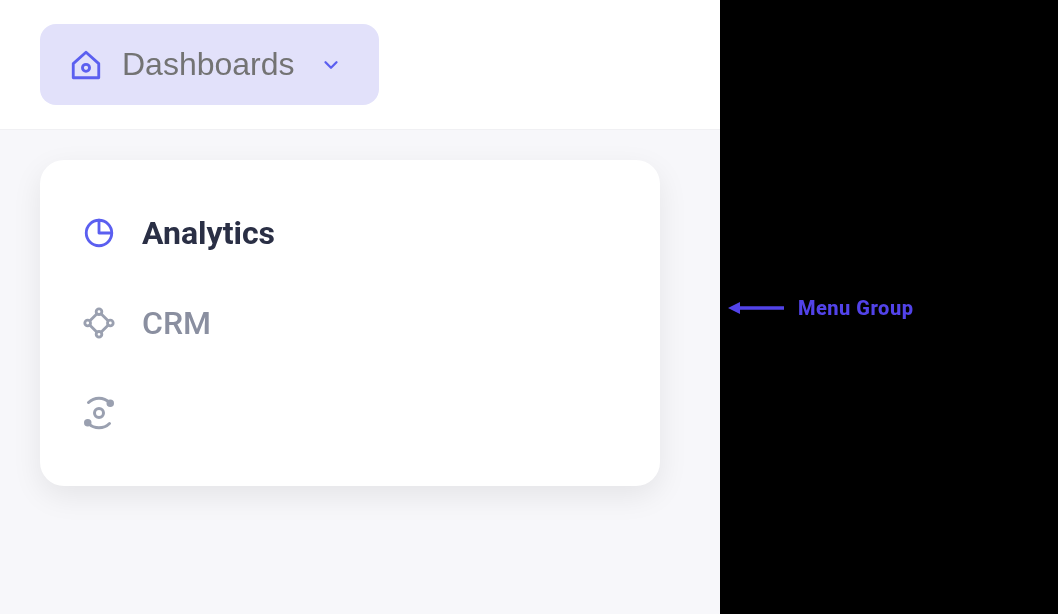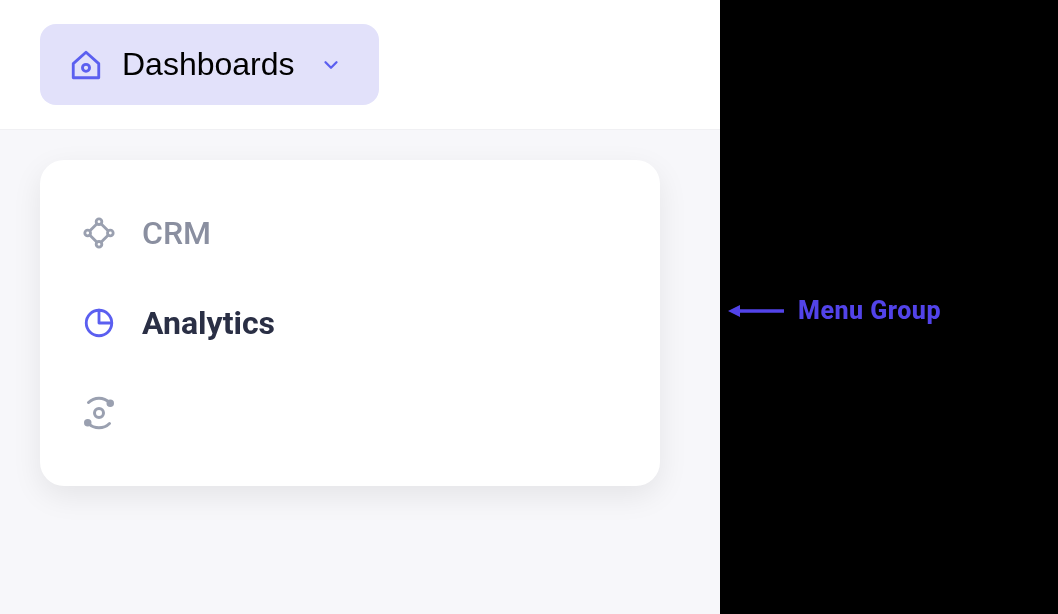--- a/index.html
+++ b/index.html
@@ -33,21 +33,21 @@
     .nav-button .icon-wrap {
       width: 36px;
       height: 36px;
       display: flex;
       align-items: center;
       justify-content: center;
     }
     .nav-button .label {
       font-size: 32px;
       font-weight: 500;
-      color: #000000;
+      color: #737373;
     }
     .nav-button .chev {
       width: 28px;
       height: 28px;
       display: flex;
       align-items: center;
       justify-content: center;
       margin-left: 4px;
     }
     .dropdown {
@@ -101,21 +101,21 @@
       gap: 12px;
     }
     .arrow {
       width: 58px;
       height: 20px;
       display: flex;
       align-items: center;
     }
     .annotation-label {
       color: #5243e9;
-      font-size: 25px;
+      font-size: 20px;
       font-weight: 800;
       letter-spacing: 0.5px;
     }
   </style>
 </head>
 <body>
 
 <div class="left-panel">
 
   <div class="topbar">
@@ -130,41 +130,41 @@
       <span class="chev">
         <svg width="22" height="22" viewBox="0 0 24 24" fill="none" stroke="#5b5ff0" stroke-width="2.5" stroke-linecap="round" stroke-linejoin="round">
           <polyline points="6 9 12 15 18 9"></polyline>
         </svg>
       </span>
     </button>
   </div>
 
   <div class="dropdown">
 
+    <div class="menu-item active">
+      <span class="icon-wrap">
+        <svg width="34" height="34" viewBox="0 0 24 24" fill="none" stroke="#5b5ff0" stroke-width="2" stroke-linecap="round" stroke-linejoin="round">
+          <circle cx="12" cy="12" r="9"></circle>
+          <path d="M12 3 L12 12 L21 12"></path>
+        </svg>
+      </span>
+      <span class="label">Analytics</span>
+    </div>
+
     <div class="menu-item">
       <span class="icon-wrap">
         <svg width="34" height="34" viewBox="0 0 24 24" fill="none" stroke="#9aa0b0" stroke-width="2" stroke-linecap="round" stroke-linejoin="round">
           <path d="M12 4 L20 12 L12 20 L4 12 Z"></path>
           <circle cx="12" cy="4" r="2" fill="#ffffff"></circle>
           <circle cx="20" cy="12" r="2" fill="#ffffff"></circle>
           <circle cx="12" cy="20" r="2" fill="#ffffff"></circle>
           <circle cx="4" cy="12" r="2" fill="#ffffff"></circle>
         </svg>
       </span>
       <span class="label">CRM</span>
-    </div>
-
-    <div class="menu-item active">
-      <span class="icon-wrap">
-        <svg width="34" height="34" viewBox="0 0 24 24" fill="none" stroke="#5b5ff0" stroke-width="2" stroke-linecap="round" stroke-linejoin="round">
-          <circle cx="12" cy="12" r="9"></circle>
-          <path d="M12 3 L12 12 L21 12"></path>
-        </svg>
-      </span>
-      <span class="label">Analytics</span>
     </div>
 
     <div class="menu-item">
       <span class="icon-wrap">
         <svg width="36" height="36" viewBox="0 0 24 24" fill="none" stroke="#9aa0b0" stroke-width="2" stroke-linecap="round" stroke-linejoin="round">
           <circle cx="12" cy="12" r="3"></circle>
           <path d="M19 5 A10 10 0 0 0 5 5"></path>
           <path d="M5 19 A10 10 0 0 0 19 19"></path>
           <circle cx="19.5" cy="5.5" r="1.5" fill="#9aa0b0"></circle>
           <circle cx="4.5" cy="18.5" r="1.5" fill="#9aa0b0"></circle>

